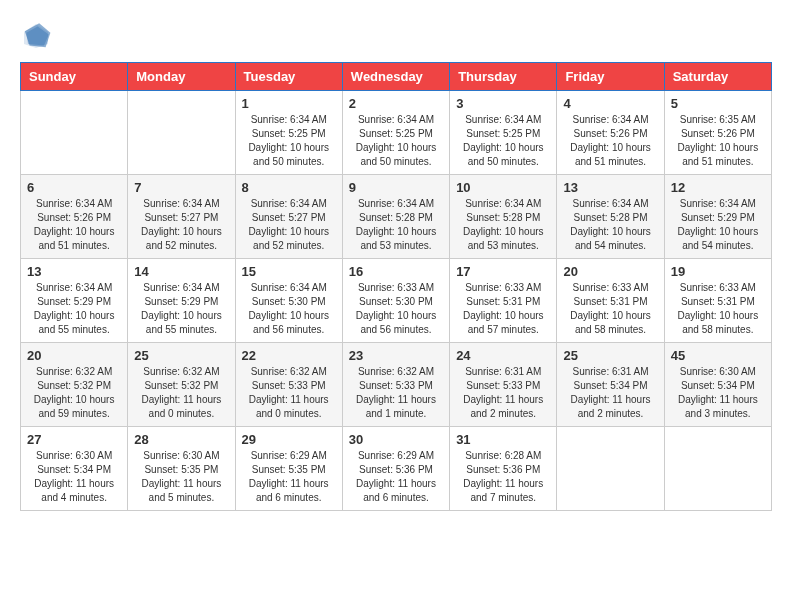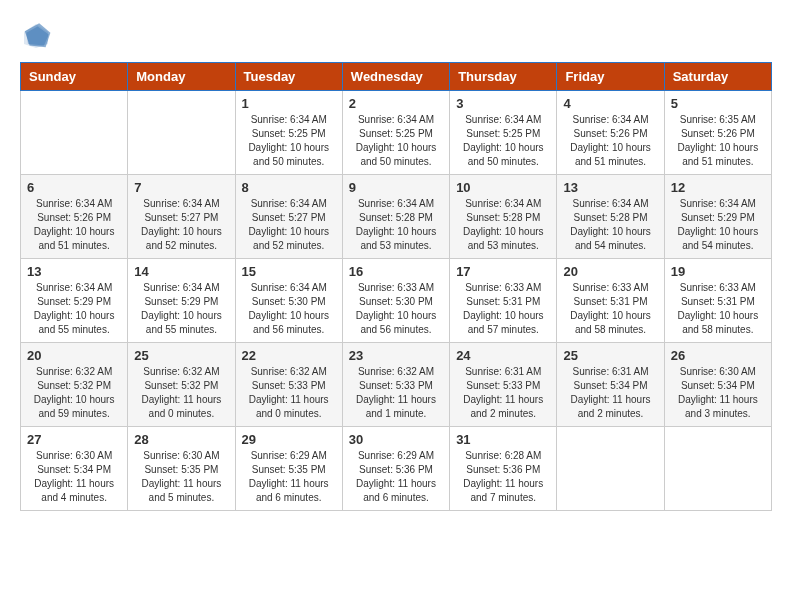--- a/index.html
+++ b/index.html
@@ -53,21 +53,21 @@
       font-size: 16px;
       color: #333;
       margin-top: 2px;
     }
     .calendar {
       width: 100%;
       border-collapse: collapse;
       border: 1px solid #ccc;
     }
     .calendar th {
-      background-color: #c2410c;
+      background-color: #ef4444;
       color: #fff;
       font-size: 13px;
       font-weight: bold;
       padding: 6px 8px;
       text-align: left;
       border: 1px solid #2a75c7;
     }
     .calendar td {
       width: 107px;
       min-height: 80px;
@@ -284,21 +284,21 @@
 Sunset: 5:33 PM
 Daylight: 11 hours and 2 minutes.</div>
         </td>
         <td>
           <span class="day-number">25</span>
           <div class="day-info" style="white-space: pre-line;">Sunrise: 6:31 AM
 Sunset: 5:34 PM
 Daylight: 11 hours and 2 minutes.</div>
         </td>
         <td>
-          <span class="day-number">26</span>
+          <span class="day-number">45</span>
           <div class="day-info" style="white-space: pre-line;">Sunrise: 6:30 AM
 Sunset: 5:34 PM
 Daylight: 11 hours and 3 minutes.</div>
         </td>
       </tr>
       <tr>
         <td>
           <span class="day-number">27</span>
           <div class="day-info" style="white-space: pre-line;">Sunrise: 6:30 AM
 Sunset: 5:34 PM

